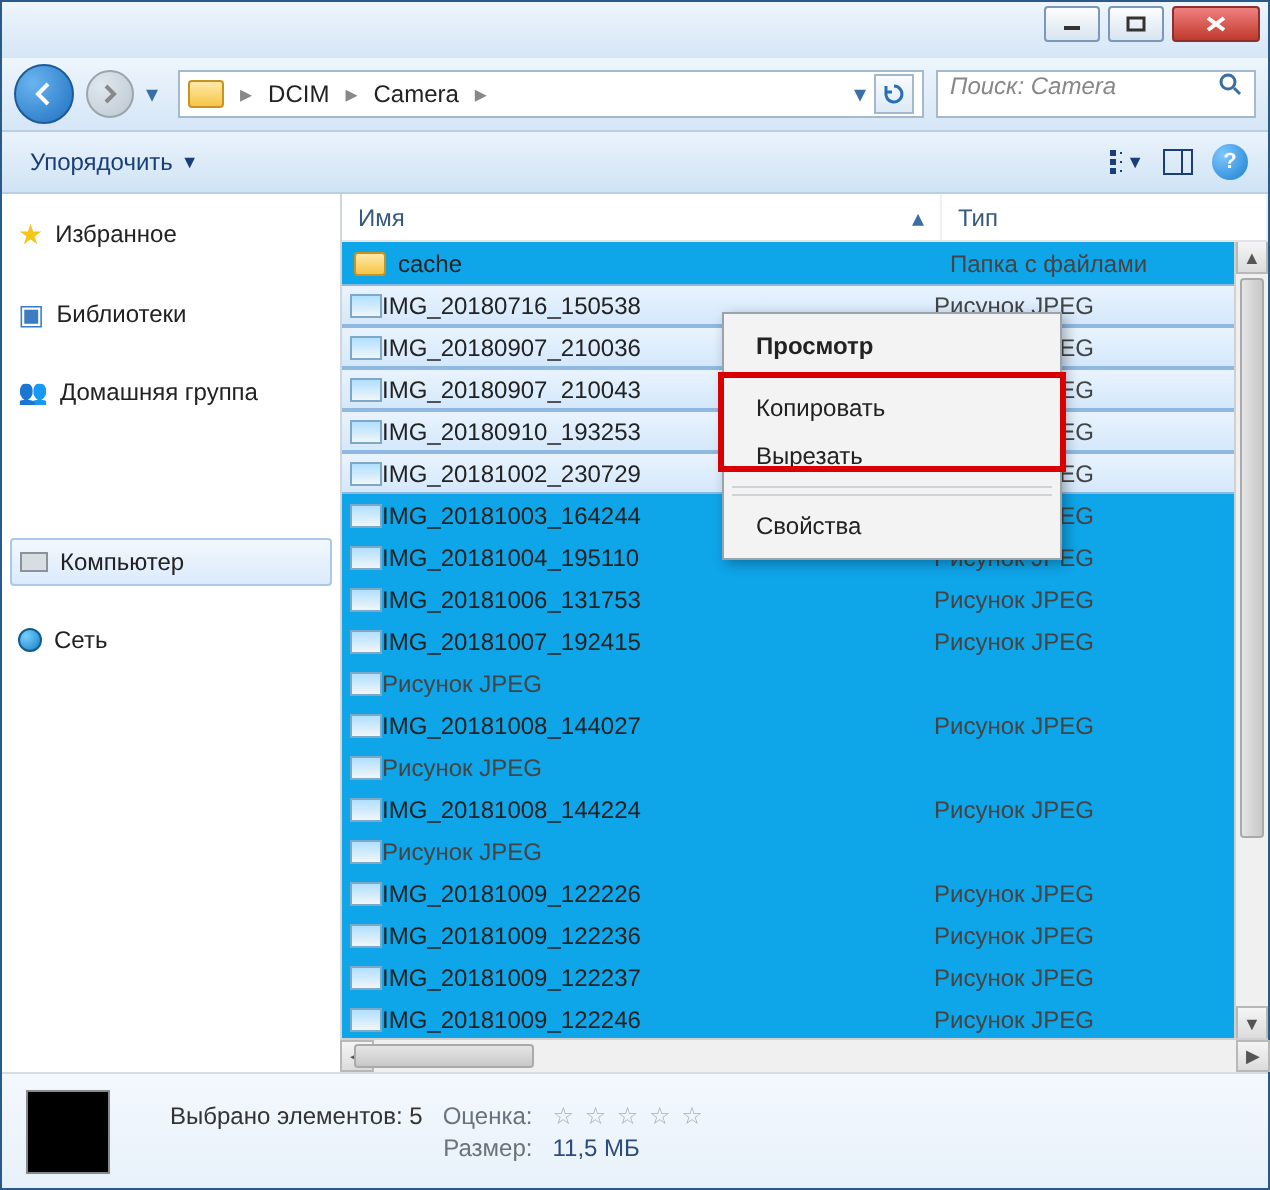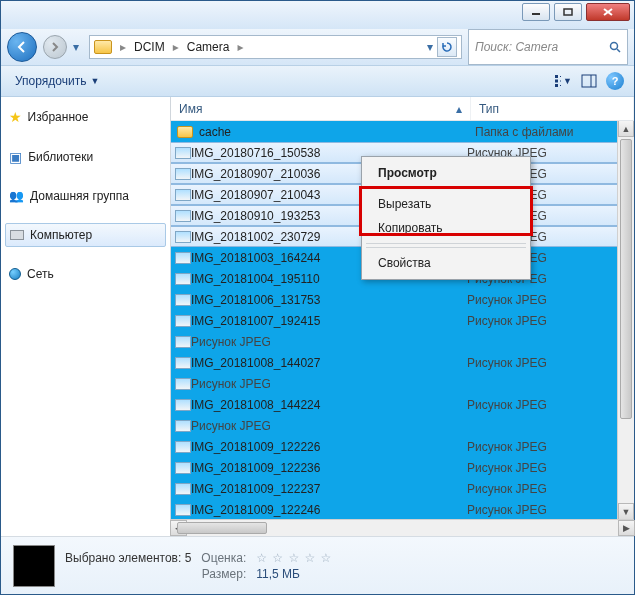--- a/index.html
+++ b/index.html
@@ -13,33 +13,33 @@
   .navrow { height:36px; background:linear-gradient(#eef5fc,#d5e6f7); display:flex; align-items:center; padding:0 6px; gap:6px; }
   .navback { width:30px; height:30px; border-radius:50%; background:radial-gradient(circle at 30% 30%, #6ab5f0, #1e6fbf); border:1px solid #1c5a99; display:flex; align-items:center; justify-content:center; color:#fff; font-size:16px; }
   .navfwd { width:24px; height:24px; border-radius:50%; background:radial-gradient(circle at 30% 30%, #e0e8ef, #bcc7d0); border:1px solid #9aa5ae; display:flex; align-items:center; justify-content:center; color:#7a848c; }
   .dropdown-tri { width:10px; color:#3a6ea5; }
   .addressbar { flex:1; height:24px; background:#fff; border:1px solid #a5b9cc; display:flex; align-items:center; padding:0 4px; gap:2px; }
   .folder-glyph { width:18px; height:14px; background:linear-gradient(#ffe9a8,#f6c548); border:1px solid #c9941e; border-radius:2px; margin-right:4px; }
   .crumb { padding:0 4px; color:#222; }
   .crumb-sep { color:#888; padding:0 2px; }
   .addr-end { margin-left:auto; display:flex; gap:4px; align-items:center; color:#3a6ea5; }
   .addr-btn { width:20px; height:20px; border:1px solid #a5b9cc; display:flex; align-items:center; justify-content:center; background:linear-gradient(#f9fcff,#dce9f6); color:#3a6ea5; }
-  .searchbox { width:160px; height:36px; border:1px solid #a5b9cc; background:#fff; display:flex; align-items:center; padding:0 6px; color:#888; font-style:italic; gap:6px; }
+  .searchbox { width:160px; height:24px; border:1px solid #a5b9cc; background:#fff; display:flex; align-items:flex-start; padding:0 6px; color:#888; font-style:italic; gap:6px; }
   
   .toolbar { height:32px; background:linear-gradient(#eaf3fb,#cfe3f5); border-top:1px solid #b8d0e6; border-bottom:1px solid #b8d0e6; display:flex; align-items:center; padding:0 10px; color:#1a3e78; }
   .toolbar .spacer { flex:1; }
   .toolbtn { display:flex; align-items:center; gap:4px; padding:2px 4px; }
   .tri { font-size:9px; color:#1a3e78; }
   .tool-icon { width:18px; height:18px; color:#1a3e78; display:flex; align-items:center; justify-content:center; }
   .help-icon { width:18px; height:18px; border-radius:50%; background:radial-gradient(circle at 30% 30%, #7ec7ff, #1b7fd0); color:#fff; display:flex; align-items:center; justify-content:center; font-weight:bold; font-size:11px; }
   
   .body { flex:1; display:flex; min-height:0; }
   .sidebar { width:170px; border-right:1px solid #d0d6dc; background:#fff; padding:8px 4px; overflow:hidden; }
   .side-item { display:flex; align-items:center; gap:6px; padding:4px 4px; color:#222; border-radius:2px; }
-  .side-item.sel { background:linear-gradient(#f3f8fd,#dbeafc); border:1px solid #a9c9e6; }
+  .side-item.sel { background:linear-gradient(#f3f8fd,#dbeafc); border:1px solid #a9c9e6;margin-top:46px; }
   .side-gap { height:16px; }
   .star-icon { color:#f5c518; font-size:14px; }
   .lib-icon { color:#3b7cc3; font-size:14px; }
   .drive-icon { width:14px; height:10px; background:#d8dde2; border:1px solid #8a929a; }
   .net-icon { width:12px; height:12px; border-radius:50%; background:radial-gradient(circle at 30% 30%, #76cfff, #1a7fc3); border:1px solid #0f5c90; }
   
   .listwrap { flex:1; display:flex; flex-direction:column; min-width:0; min-height:0; }
   .colhead { height:24px; border-bottom:1px solid #e2e6ea; display:flex; color:#35597f; background:#fff; }
   .colhead .col { border-right:1px solid #eef1f4; display:flex; align-items:center; padding:0 8px; gap:6px; }
   .col-name { width:300px; }
@@ -60,21 +60,21 @@
   .vscroll .thumb { position:absolute; top:18px; left:2px; right:2px; height:280px; background:linear-gradient(to right,#e5e5e5,#c8c8c8); border:1px solid #aaa; border-radius:2px;}
   .vscroll .btn { position:absolute; left:0; right:0; height:17px; background:linear-gradient(#f5f5f5,#dcdcdc); border:1px solid #b8b8b8; display:flex; align-items:center; justify-content:center; font-size:9px; color:#555;}
   .vscroll .btn.top{top:-1px;} .vscroll .btn.bot{bottom:-1px;}
   
   .ctxmenu { position:absolute; left:360px; top:155px; width:170px; background:#f3f3f3; border:1px solid #9aa2aa; box-shadow:2px 2px 6px rgba(0,0,0,0.3); padding:4px 2px; z-index:20; }
   .ctxitem { padding:5px 14px; color:#222; }
   .ctxitem.bold { font-weight:bold; }
   .ctxsep { height:1px; background:#cfd3d7; margin:3px 2px; }
   .highlight-box { position:absolute; left:358px; top:185px; width:174px; height:50px; border:3px solid #d80000; z-index:30; pointer-events:none; }
   
-  .details { height:58px; border-top:1px solid #d5dce3; background:linear-gradient(#f3f8fd,#e8f1fa); display:flex; align-items:center; padding:6px 12px; gap:10px; }
+  .details { height:58px; border-top:1px solid #d5dce3; background:linear-gradient(#f3f8fd,#e8f1fa); display:flex; align-items:center; padding:6px 12px; gap:30px; }
   .thumb-prev { width:42px; height:42px; background:#000; border:1px solid #888; }
   .det-text { display:grid; grid-template-columns:auto auto auto; gap:2px 10px; align-items:center; color:#333; }
   .det-label { color:#6a737b; text-align:right; }
   .det-val { color:#2a4d7a; }
   .stars { color:#9fb0c0; letter-spacing:1px; }
 </style>
 </head>
 <body>
 
 <div class="window">
@@ -317,21 +317,21 @@
       <span class="stars">☆ ☆ ☆ ☆ ☆</span>
       <span></span>
       <span class="det-label">Размер:</span>
       <span class="det-val">11,5 МБ</span>
     </div>
   </div>
 
   <div class="ctxmenu">
     <div class="ctxitem bold">Просмотр</div>
     <div class="ctxsep"></div>
+    <div class="ctxitem">Копировать</div>
     <div class="ctxitem">Вырезать</div>
-    <div class="ctxitem">Копировать</div>
     <div class="ctxsep"></div>
     <div class="ctxsep"></div>
     <div class="ctxitem">Свойства</div>
   </div>
   <div class="highlight-box"></div>
 
 </div>
 
 </body></html>

